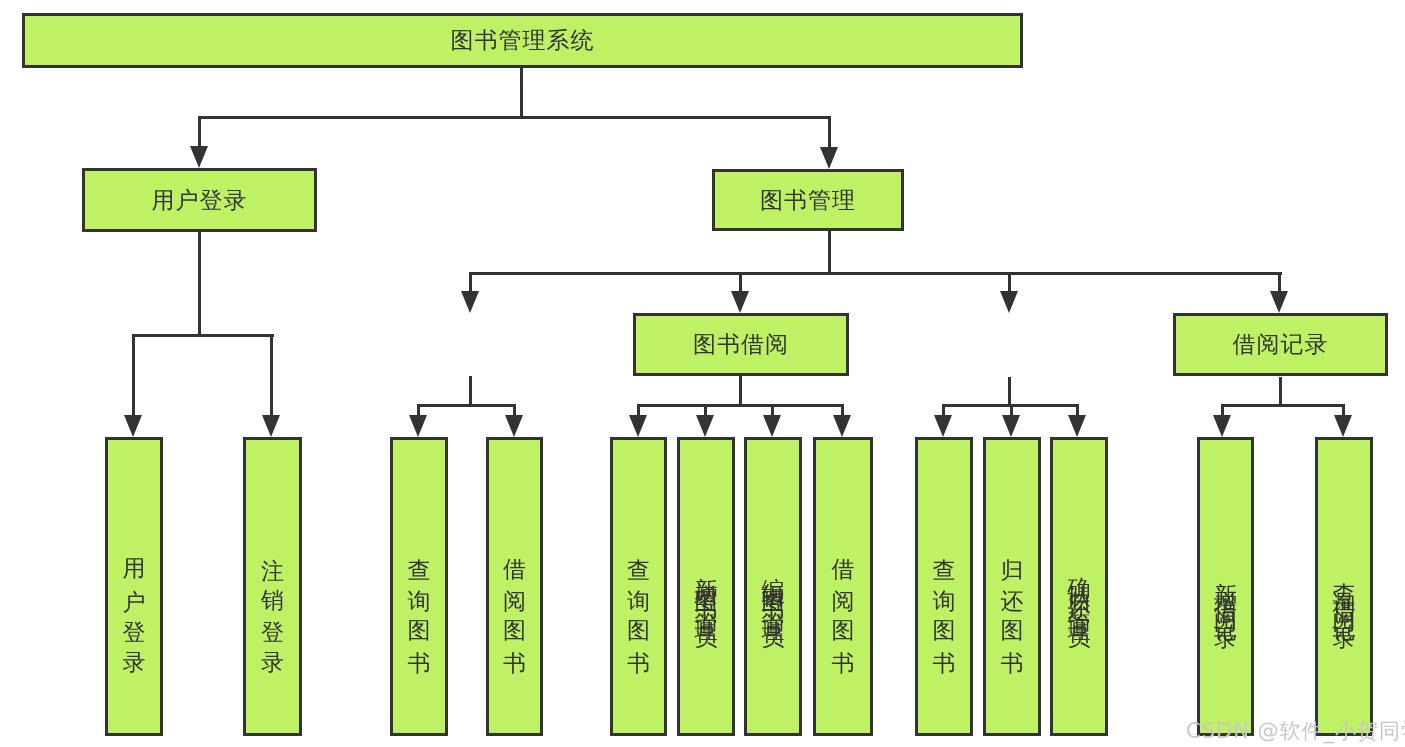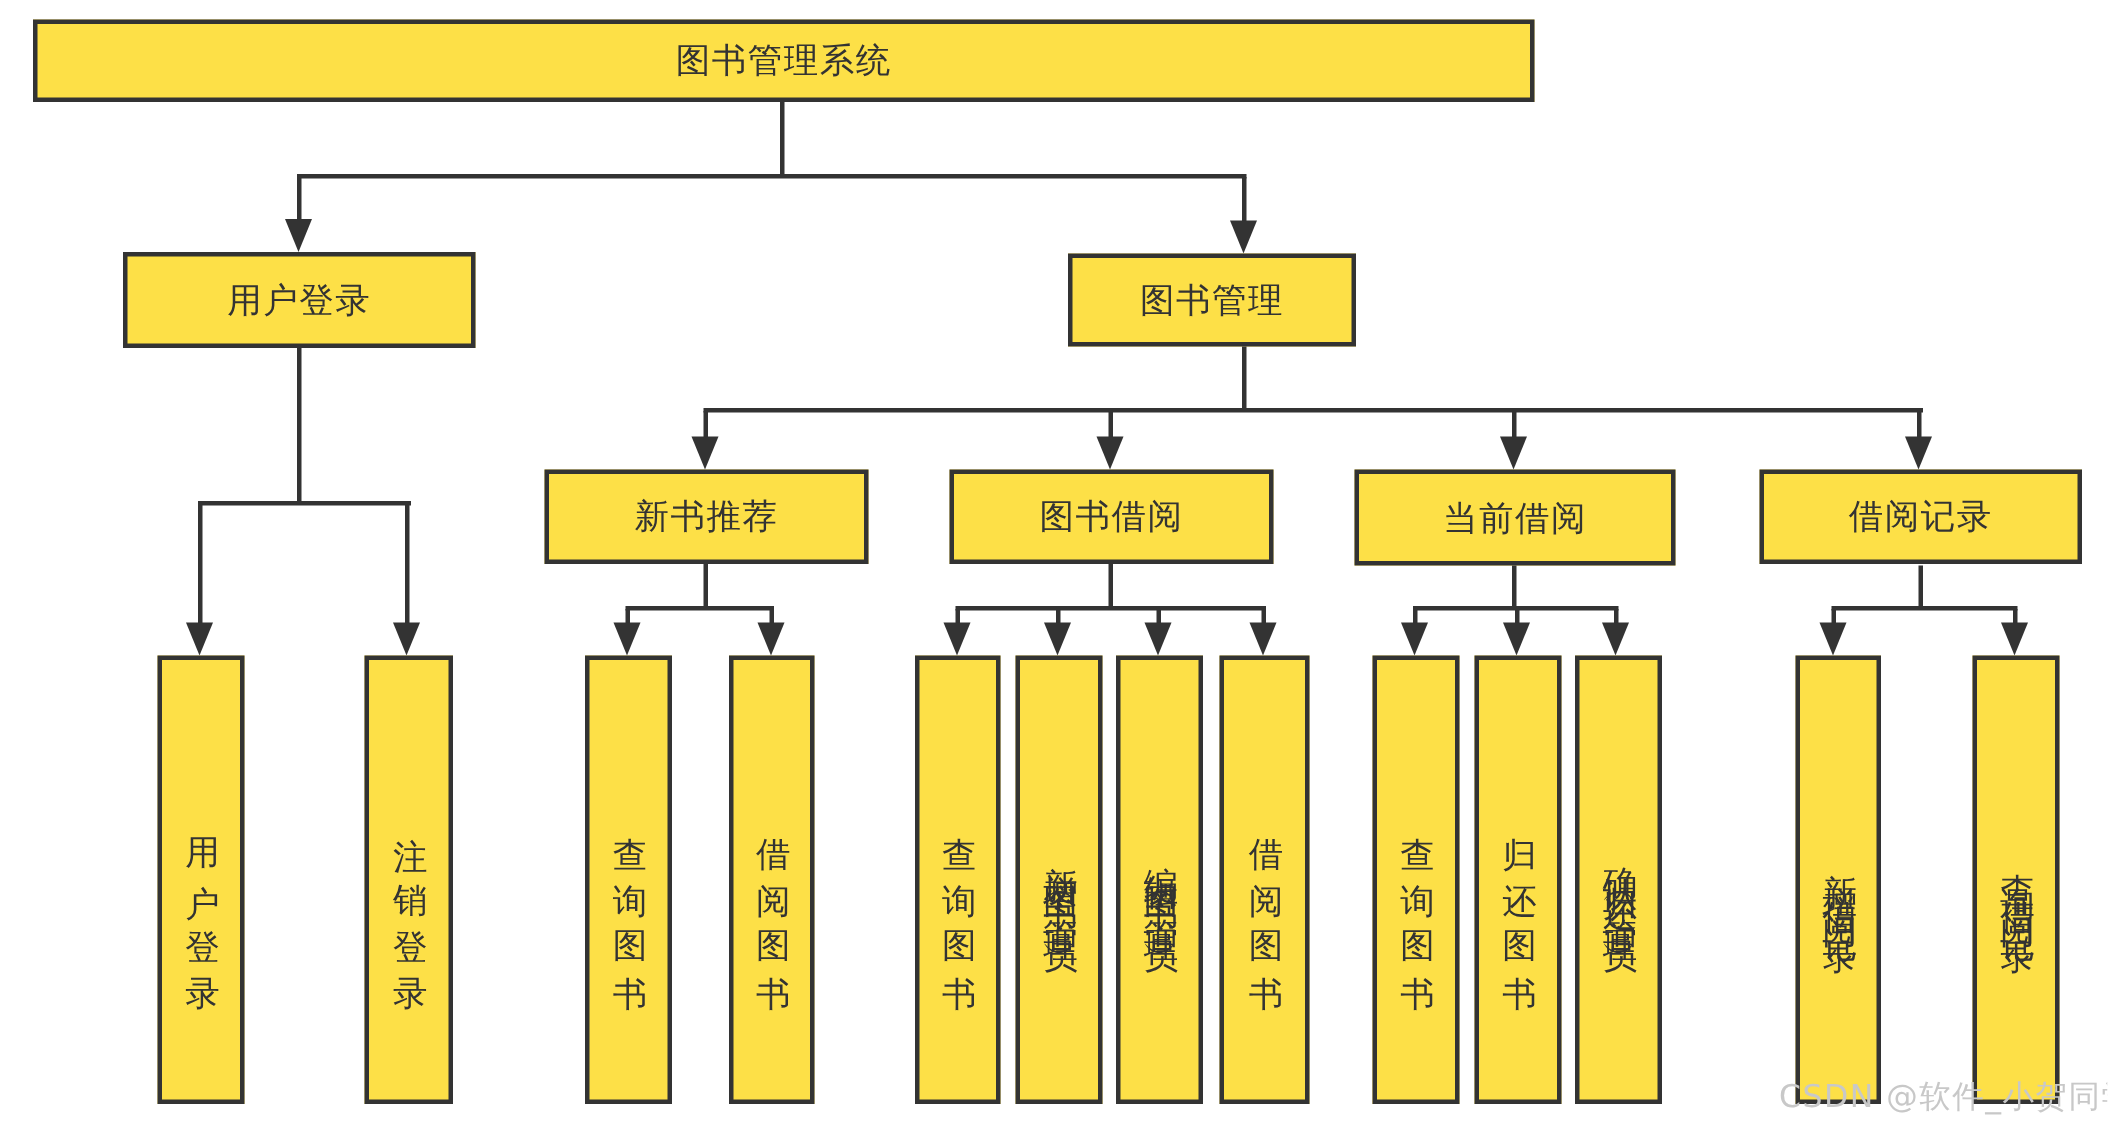--- a/index.html
+++ b/index.html
@@ -8,21 +8,21 @@
     width:1405px;height:747px;
     background:#ffffff;
     overflow:hidden;
     font-family:"DejaVu Sans","Liberation Sans",sans-serif;
     color:#333333;
   }
   .box{
     position:absolute;
     box-sizing:border-box;
     border:3px solid #333333;
-    background:#fde047;
+    background:#bef264;
     display:flex;
     align-items:center;
     justify-content:center;
     font-size:23px;
     color:#333333;
     letter-spacing:1px;
   }
   .vtext{
     writing-mode:vertical-rl;
     text-orientation:mixed;
@@ -56,25 +56,23 @@
 <body>
 
 <div id="canvas">
 
   <div class="box" style="left:22px;top:13px;width:1001px;height:55px">图书管理系统</div>
 
   <div class="box" style="left:82px;top:168px;width:235px;height:64px">用户登录</div>
 
   <div class="box" style="left:712px;top:169px;width:192px;height:62px">图书管理</div>
 
-  <div class="box" style="left:363px;top:313px;width:216px;height:63px">新书推荐</div>
 
   <div class="box" style="left:633px;top:313px;width:216px;height:63px">图书借阅</div>
 
-  <div class="box" style="left:903px;top:313px;width:214px;height:64px">当前借阅</div>
 
   <div class="box" style="left:1173px;top:313px;width:215px;height:63px">借阅记录</div>
 
   <div class="box vl-loose" style="left:105px;top:437px;width:58px;height:299px">
     <span class="vtext">用户登录</span>
   </div>
 
   <div class="box vl-loose" style="left:243px;top:437px;width:59px;height:299px">
     <span class="vtext">注销登录</span>
   </div>

